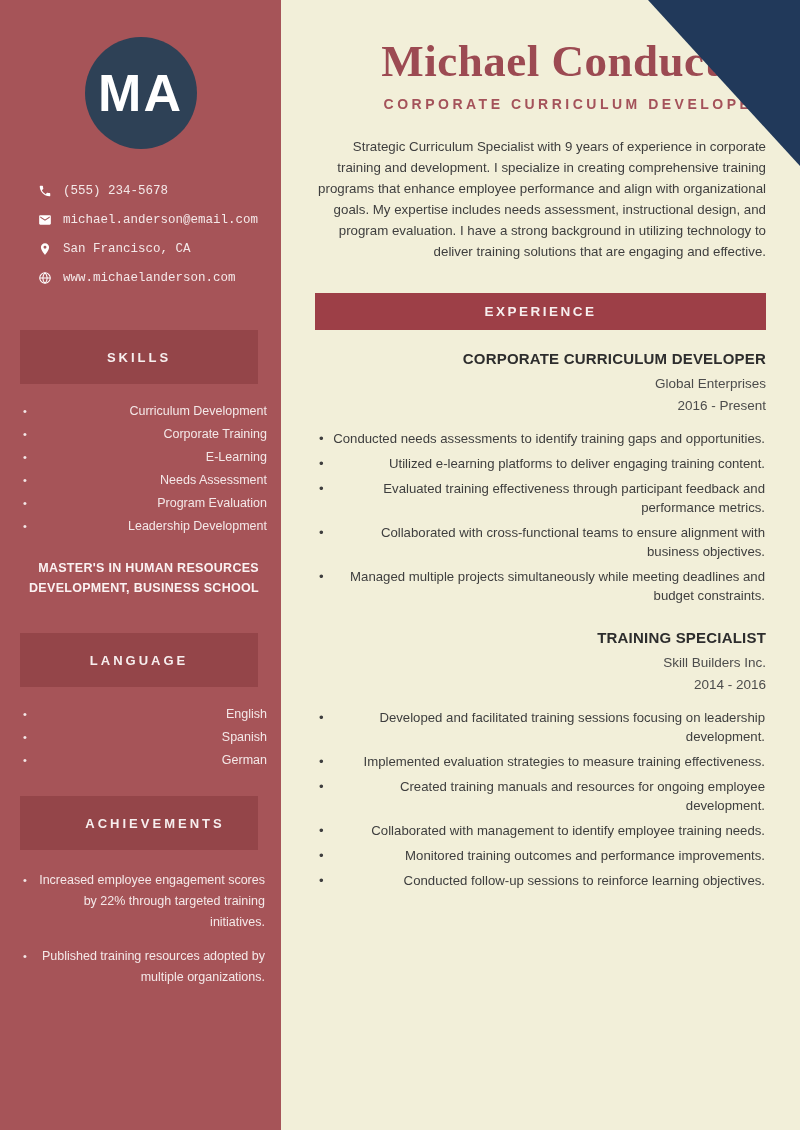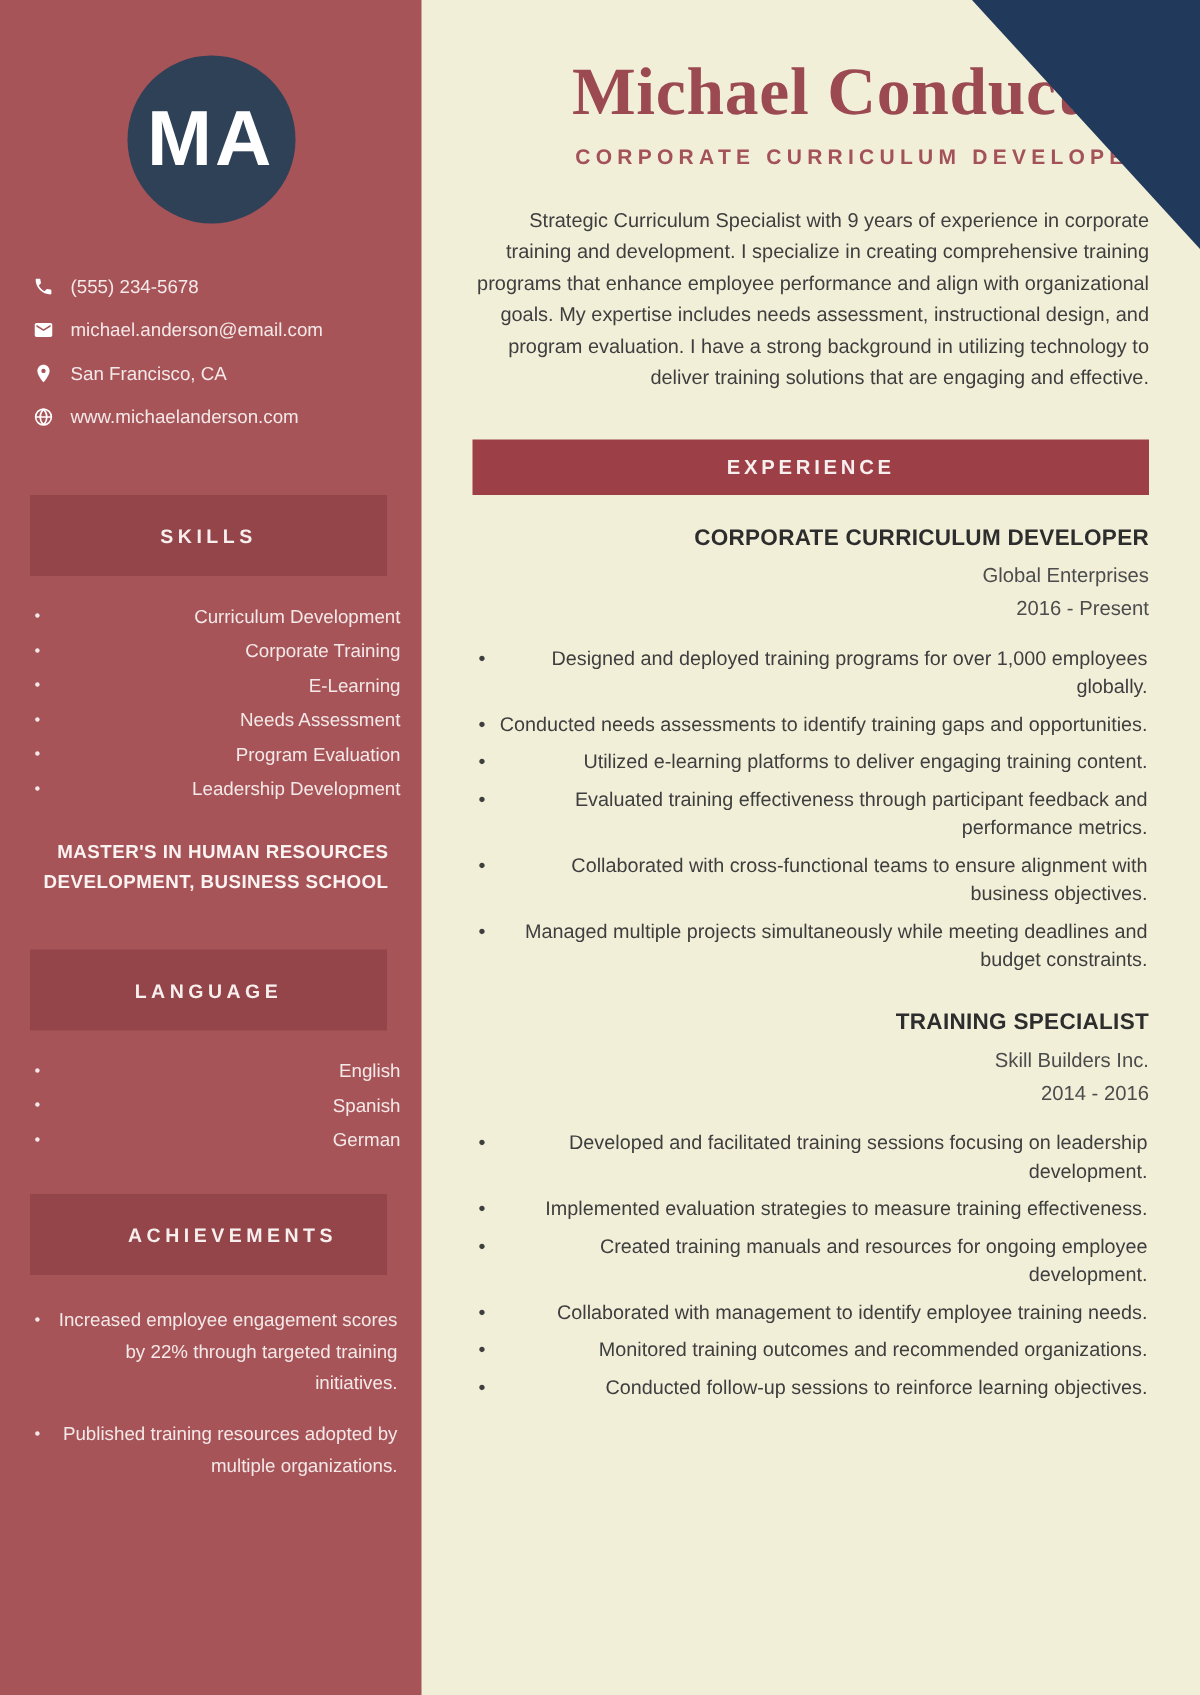--- a/index.html
+++ b/index.html
@@ -44,21 +44,21 @@
     background: var(--avatar_bg);
     margin: 37px auto 0;
     display: flex; align-items: center; justify-content: center;
   }
   .avatar span {
     color: var(--avatar_text);
     font-size: 52px;
     font-weight: bold;
     letter-spacing: 2px;
   }
-  .contact { list-style: none; margin: 27px 0 0; padding: 0 10px 0 22px; }
+  .contact { list-style: none; margin: 27px 16px 0; padding: 0 10px 0 22px; font-family: Liberation Mono, monospace; }
   .contact li {
     display: flex; align-items: center; gap: 11px;
     height: 29px; font-size: 12.5px;
   }
   .cicon { width: 14px; height: 14px; flex: 0 0 14px; display: flex; }
   .cicon svg { width: 14px; height: 14px; }
 
   .band {
     margin: 0 23px 0 20px;
     height: 54px;
@@ -248,37 +248,36 @@
 
     <div class="xband">
       <span>EXPERIENCE</span>
     </div>
 
     <section class="job job-1">
       <h2>CORPORATE CURRICULUM DEVELOPER</h2>
       <div class="company">Global Enterprises</div>
       <div class="dates">2016 - Present</div>
       <ul class="blist">
-        <li>Designed and deployed training programs for over 1,000 employees globally.</li>
         <li>Conducted needs assessments to identify training gaps and opportunities.</li>
         <li>Utilized e-learning platforms to deliver engaging training content.</li>
         <li>Evaluated training effectiveness through participant feedback and performance metrics.</li>
         <li>Collaborated with cross-functional teams to ensure alignment with business objectives.</li>
         <li>Managed multiple projects simultaneously while meeting deadlines and budget constraints.</li>
       </ul>
     </section>
 
     <section class="job job-2">
       <h2>TRAINING SPECIALIST</h2>
       <div class="company">Skill Builders Inc.</div>
       <div class="dates">2014 - 2016</div>
       <ul class="blist">
         <li>Developed and facilitated training sessions focusing on leadership development.</li>
         <li>Implemented evaluation strategies to measure training effectiveness.</li>
         <li>Created training manuals and resources for ongoing employee development.</li>
         <li>Collaborated with management to identify employee training needs.</li>
-        <li>Monitored training outcomes and recommended organizations.</li>
+        <li>Monitored training outcomes and performance improvements.</li>
         <li>Conducted follow-up sessions to reinforce learning objectives.</li>
       </ul>
     </section>
 
   </main>
 </div>
 
 </body></html>

